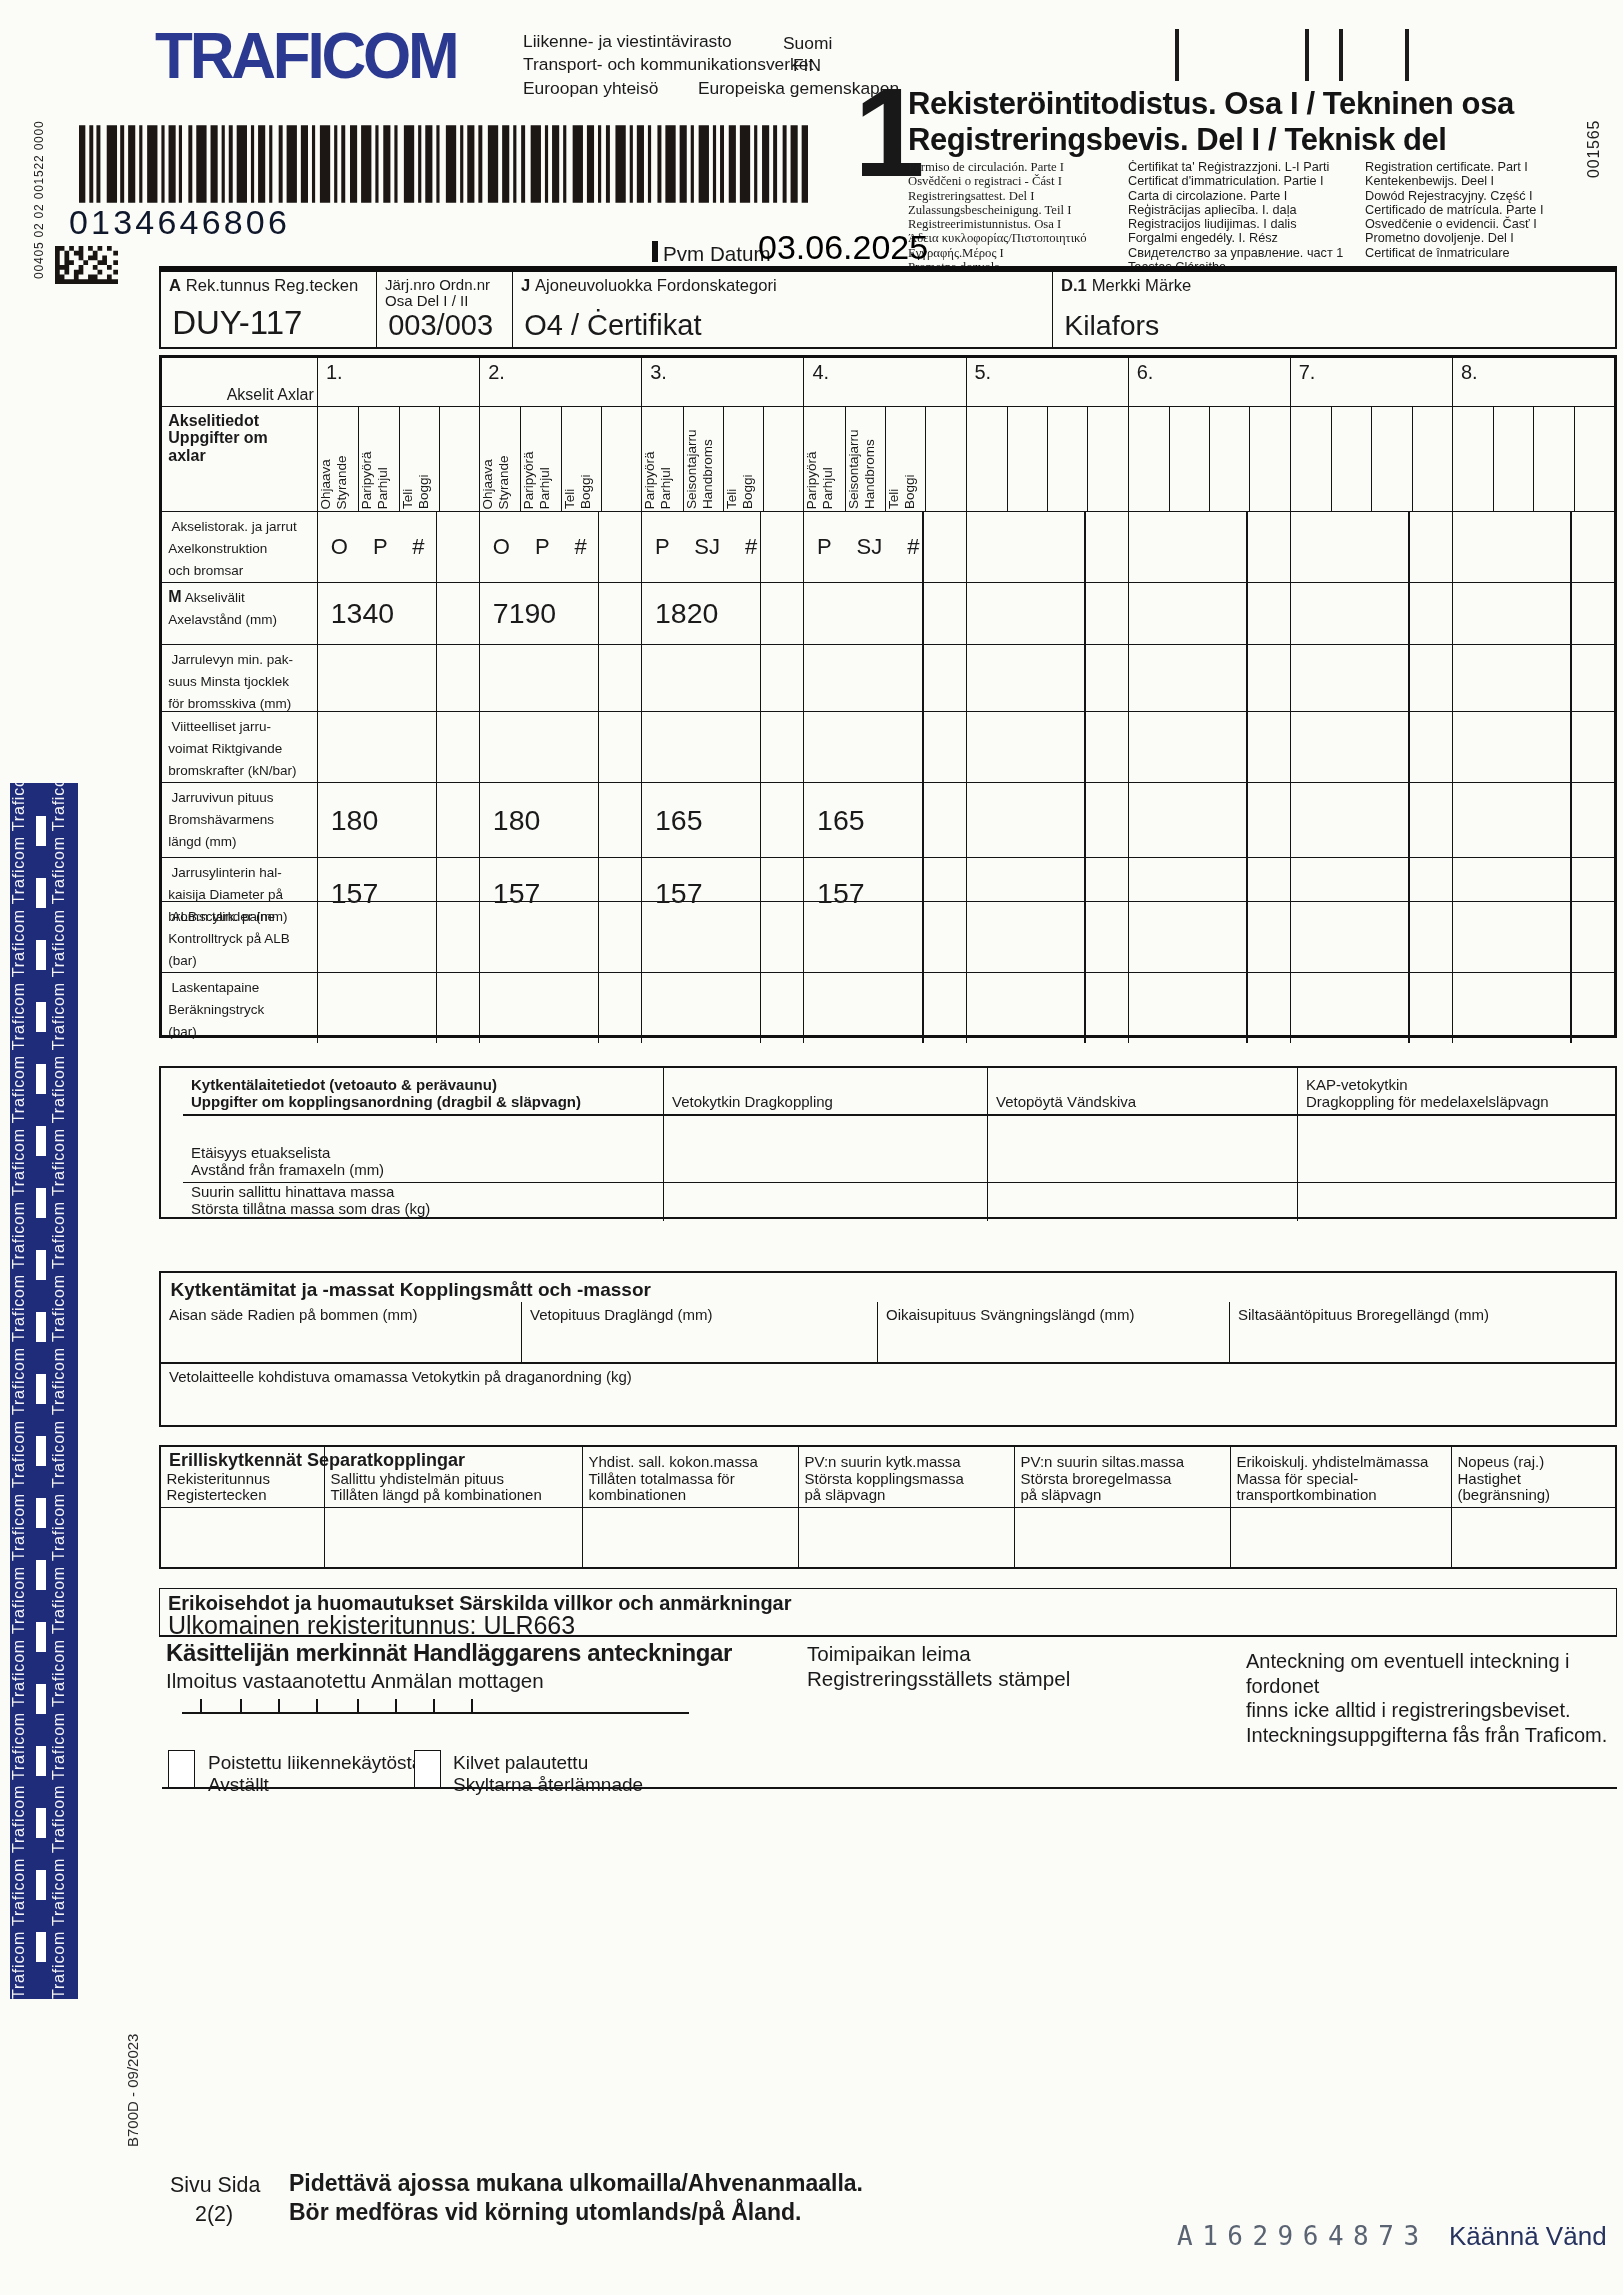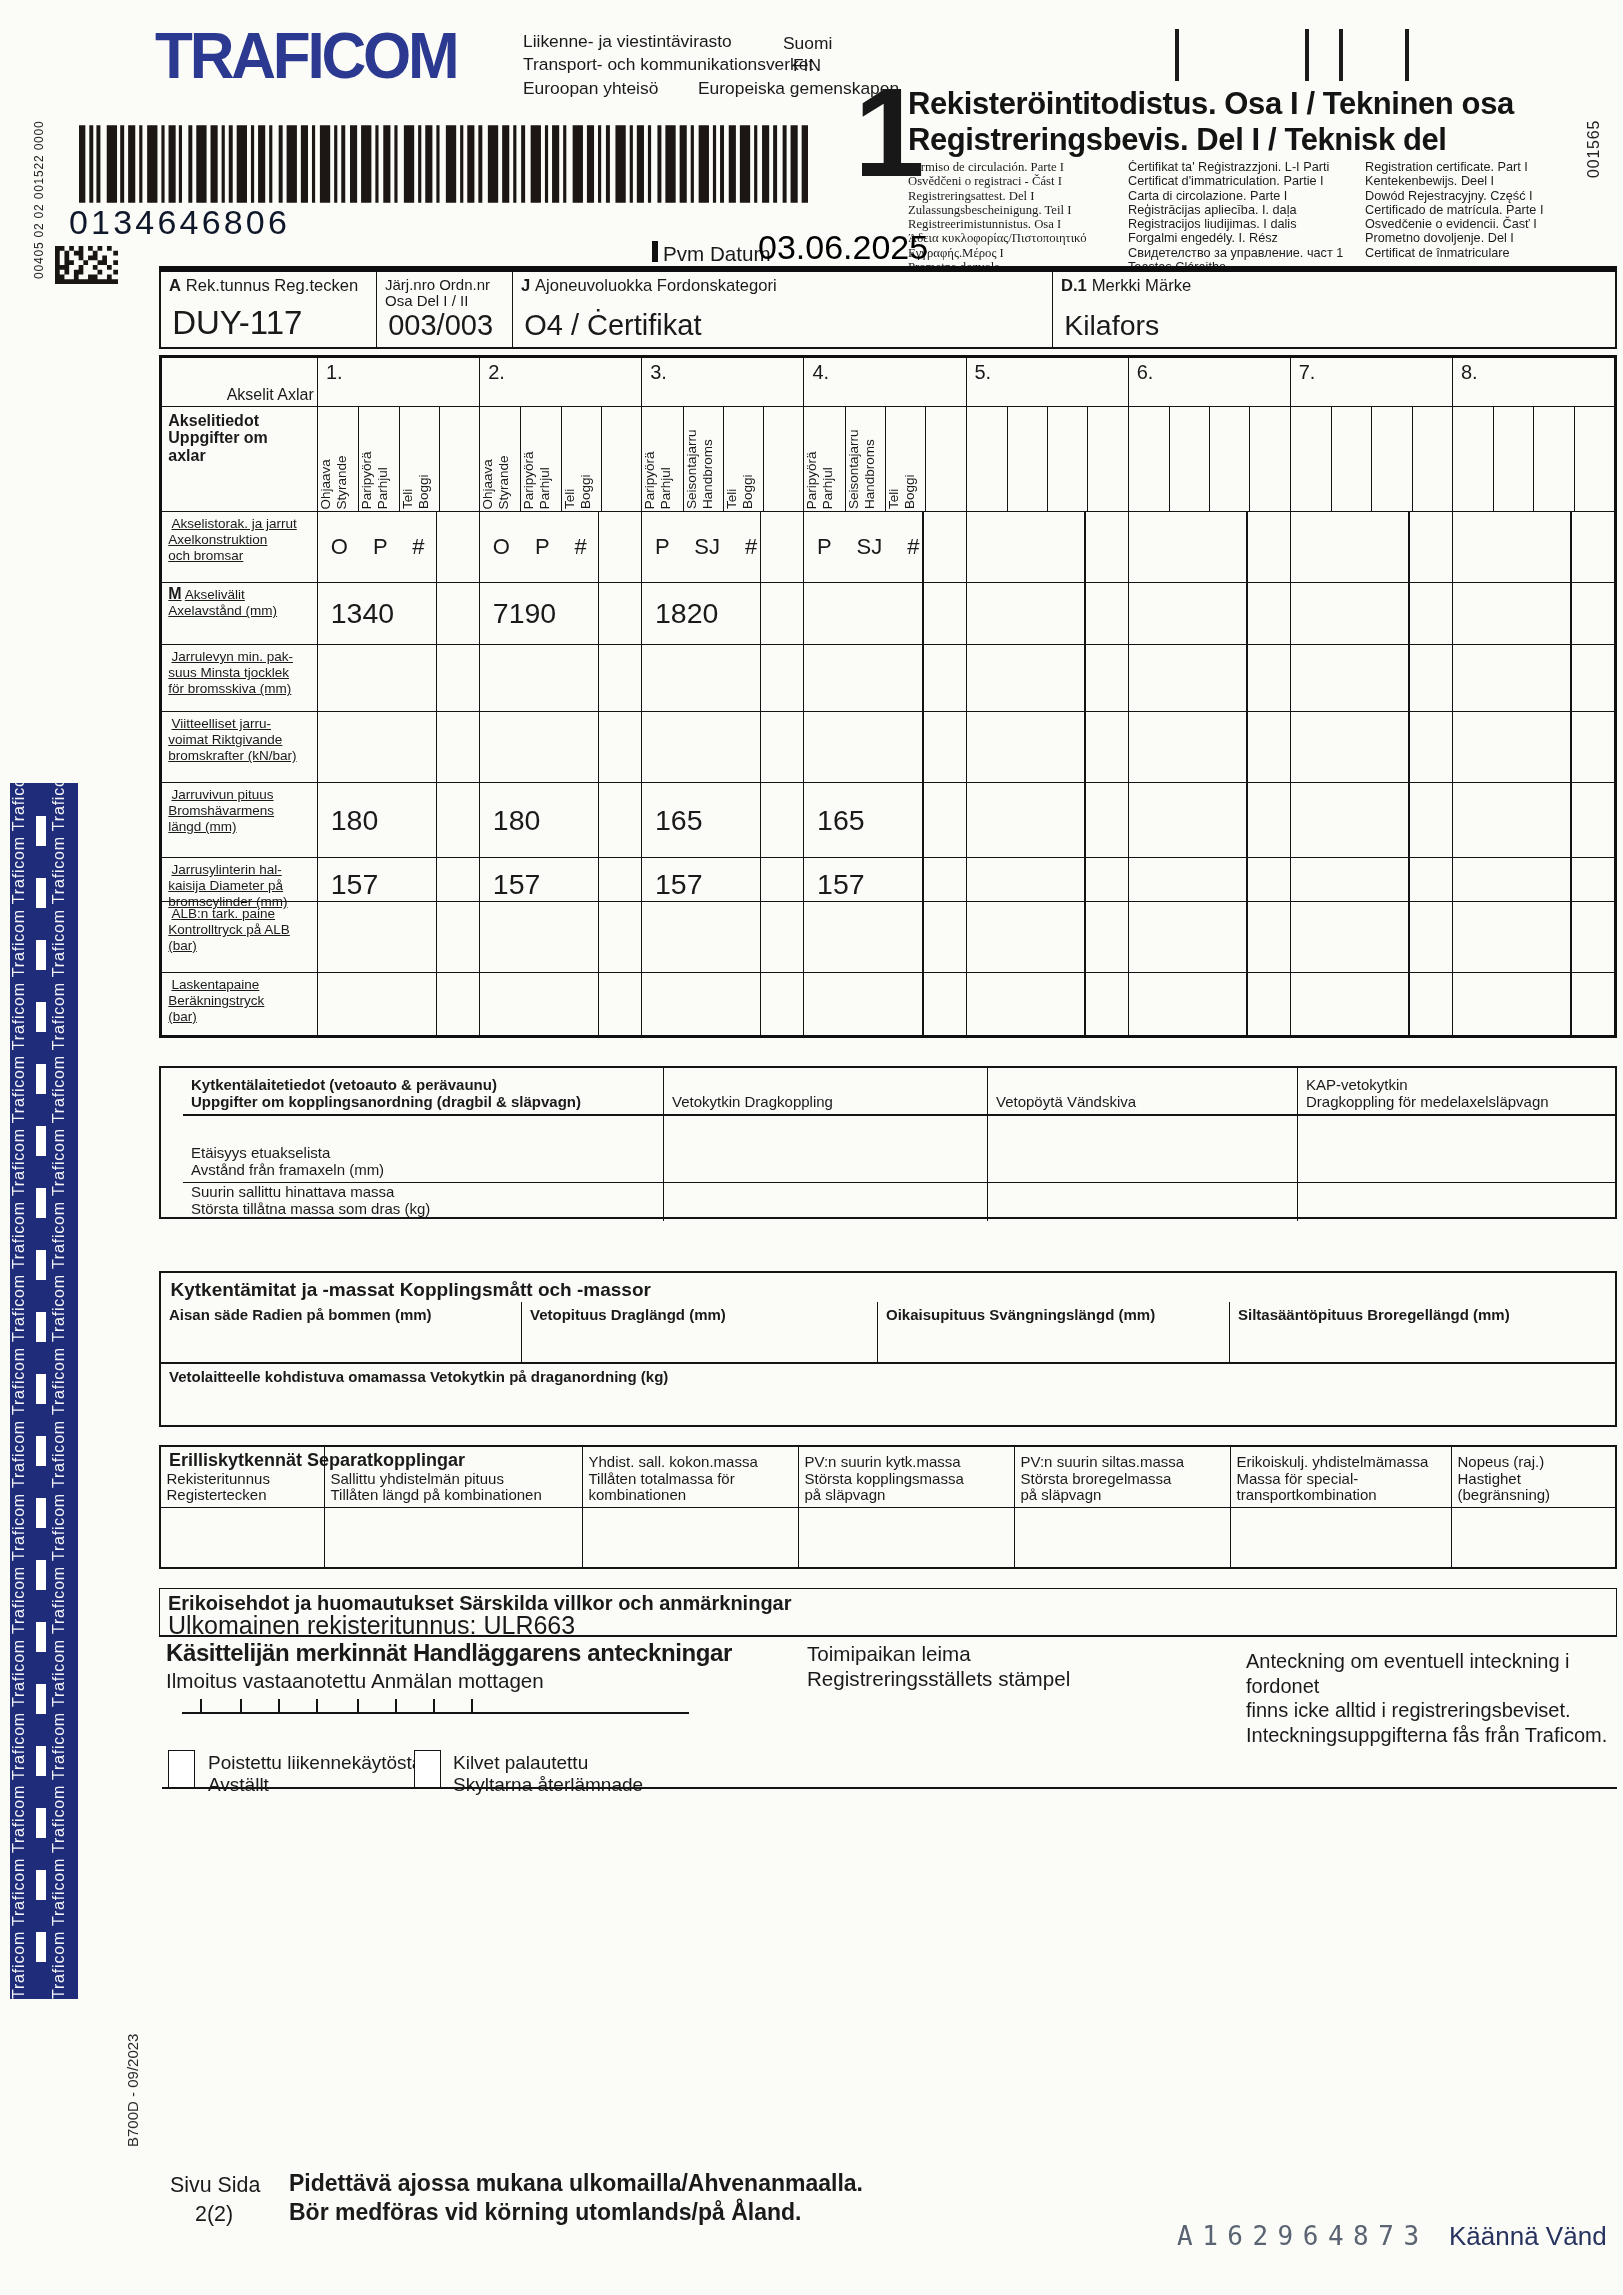--- a/index.html
+++ b/index.html
@@ -74,21 +74,21 @@
          font-size:13.5px; line-height:16px; max-height:100px; padding-top:2.4px; }
   .arow { border-bottom:1.6px solid #141414; }
   .ax-body div.arow:nth-of-type(1){ height:71px; }
   .ax-body div.arow:nth-of-type(2){ height:62px; }
   .ax-body div.arow:nth-of-type(3){ height:67px; }
   .ax-body div.arow:nth-of-type(4){ height:71px; }
   .ax-body div.arow:nth-of-type(5){ height:75px; }
   .ax-body div.arow:nth-of-type(6){ height:44px; }
   .ax-body div.arow:nth-of-type(7){ height:71px; }
   .ax-body div.arow:nth-of-type(8){ height:62px; border-bottom:none; }
-  .albl { font-size:13.5px; line-height:16px; padding:3.2px 1.6px 0 6.3px;text-decoration:underline; }
+  .albl { font-size:13.5px; line-height:22px; padding:3.2px 1.6px 0 6.3px; }
   .albl .mcode { font-weight:700; font-size:16px; margin-right:3.2px; }
   .acell { border-left:1.6px solid #141414; position:relative; display:flex; align-items:center; padding-left:12.7px; }
   .acell::after { content:""; position:absolute; left:73%; top:0; bottom:0; width:1.6px; background:#141414; }
   .aval { font-size:28.5px; }
   .ax-body div.arow:nth-of-type(1) .aval { font-size:22px; word-spacing:19px; }
 
   
   .coupling { left:159px; top:1066px; width:1458px; height:153px; border:2.4px solid #141414;
               display:grid; grid-template-columns:480px 324px 310px auto; grid-template-rows:48px 67px auto;padding-left:22px; }
   .cp-cell { padding:0 3.2px 3.2px 8px; display:flex; align-items:flex-end; font-size:15px; line-height:17.4px; }
@@ -97,21 +97,21 @@
   .cp-vline { border-left:1.6px solid #141414; }
   .cp-title { font-weight:700; }
 
   
   .dims { left:159px; top:1271px; width:1458px; height:156px; border:2.4px solid #141414; }
   .dims-heading { position:absolute; left:9.5px; top:6.3px; font-size:19px; font-weight:700; }
   .dims-row1 { position:absolute; left:0; right:0; top:29px; height:62px; border-bottom:2.4px solid #141414;
                display:grid; grid-template-columns:360px 356px 352px auto; }
   .dims-row2 { position:absolute; left:0; right:0; top:91px; bottom:0;
                display:grid; grid-template-columns:716px auto; }
-  .dims-cell { font-size:15px; padding:4px 3.2px 0 8px;font-weight:bold; }
+  .dims-cell { font-size:15px; padding:4px 3.2px 0 8px; }
   .dims-cell + .dims-cell { border-left:1.6px solid #141414; }
 
   
   .sep { left:159px; top:1445px; width:1458px; height:124px; border:2.4px solid #141414; }
   .sep-heading { position:absolute; left:8px; top:3.2px; font-size:18px; font-weight:700; }
   .sep-grid { position:absolute; left:0; right:0; top:0; bottom:0;
               display:grid; grid-template-columns:163px 258px 216px 216px 216px 221px auto; grid-template-rows:61px auto; }
   .sep-cell { display:flex; align-items:flex-end; font-size:15px; line-height:16.6px; padding:0 1.6px 3.2px 5.5px; }
   .sep-cell.hline { border-bottom:1.6px solid #141414; }
   .sep-cell.vline { border-left:1.6px solid #141414; }

